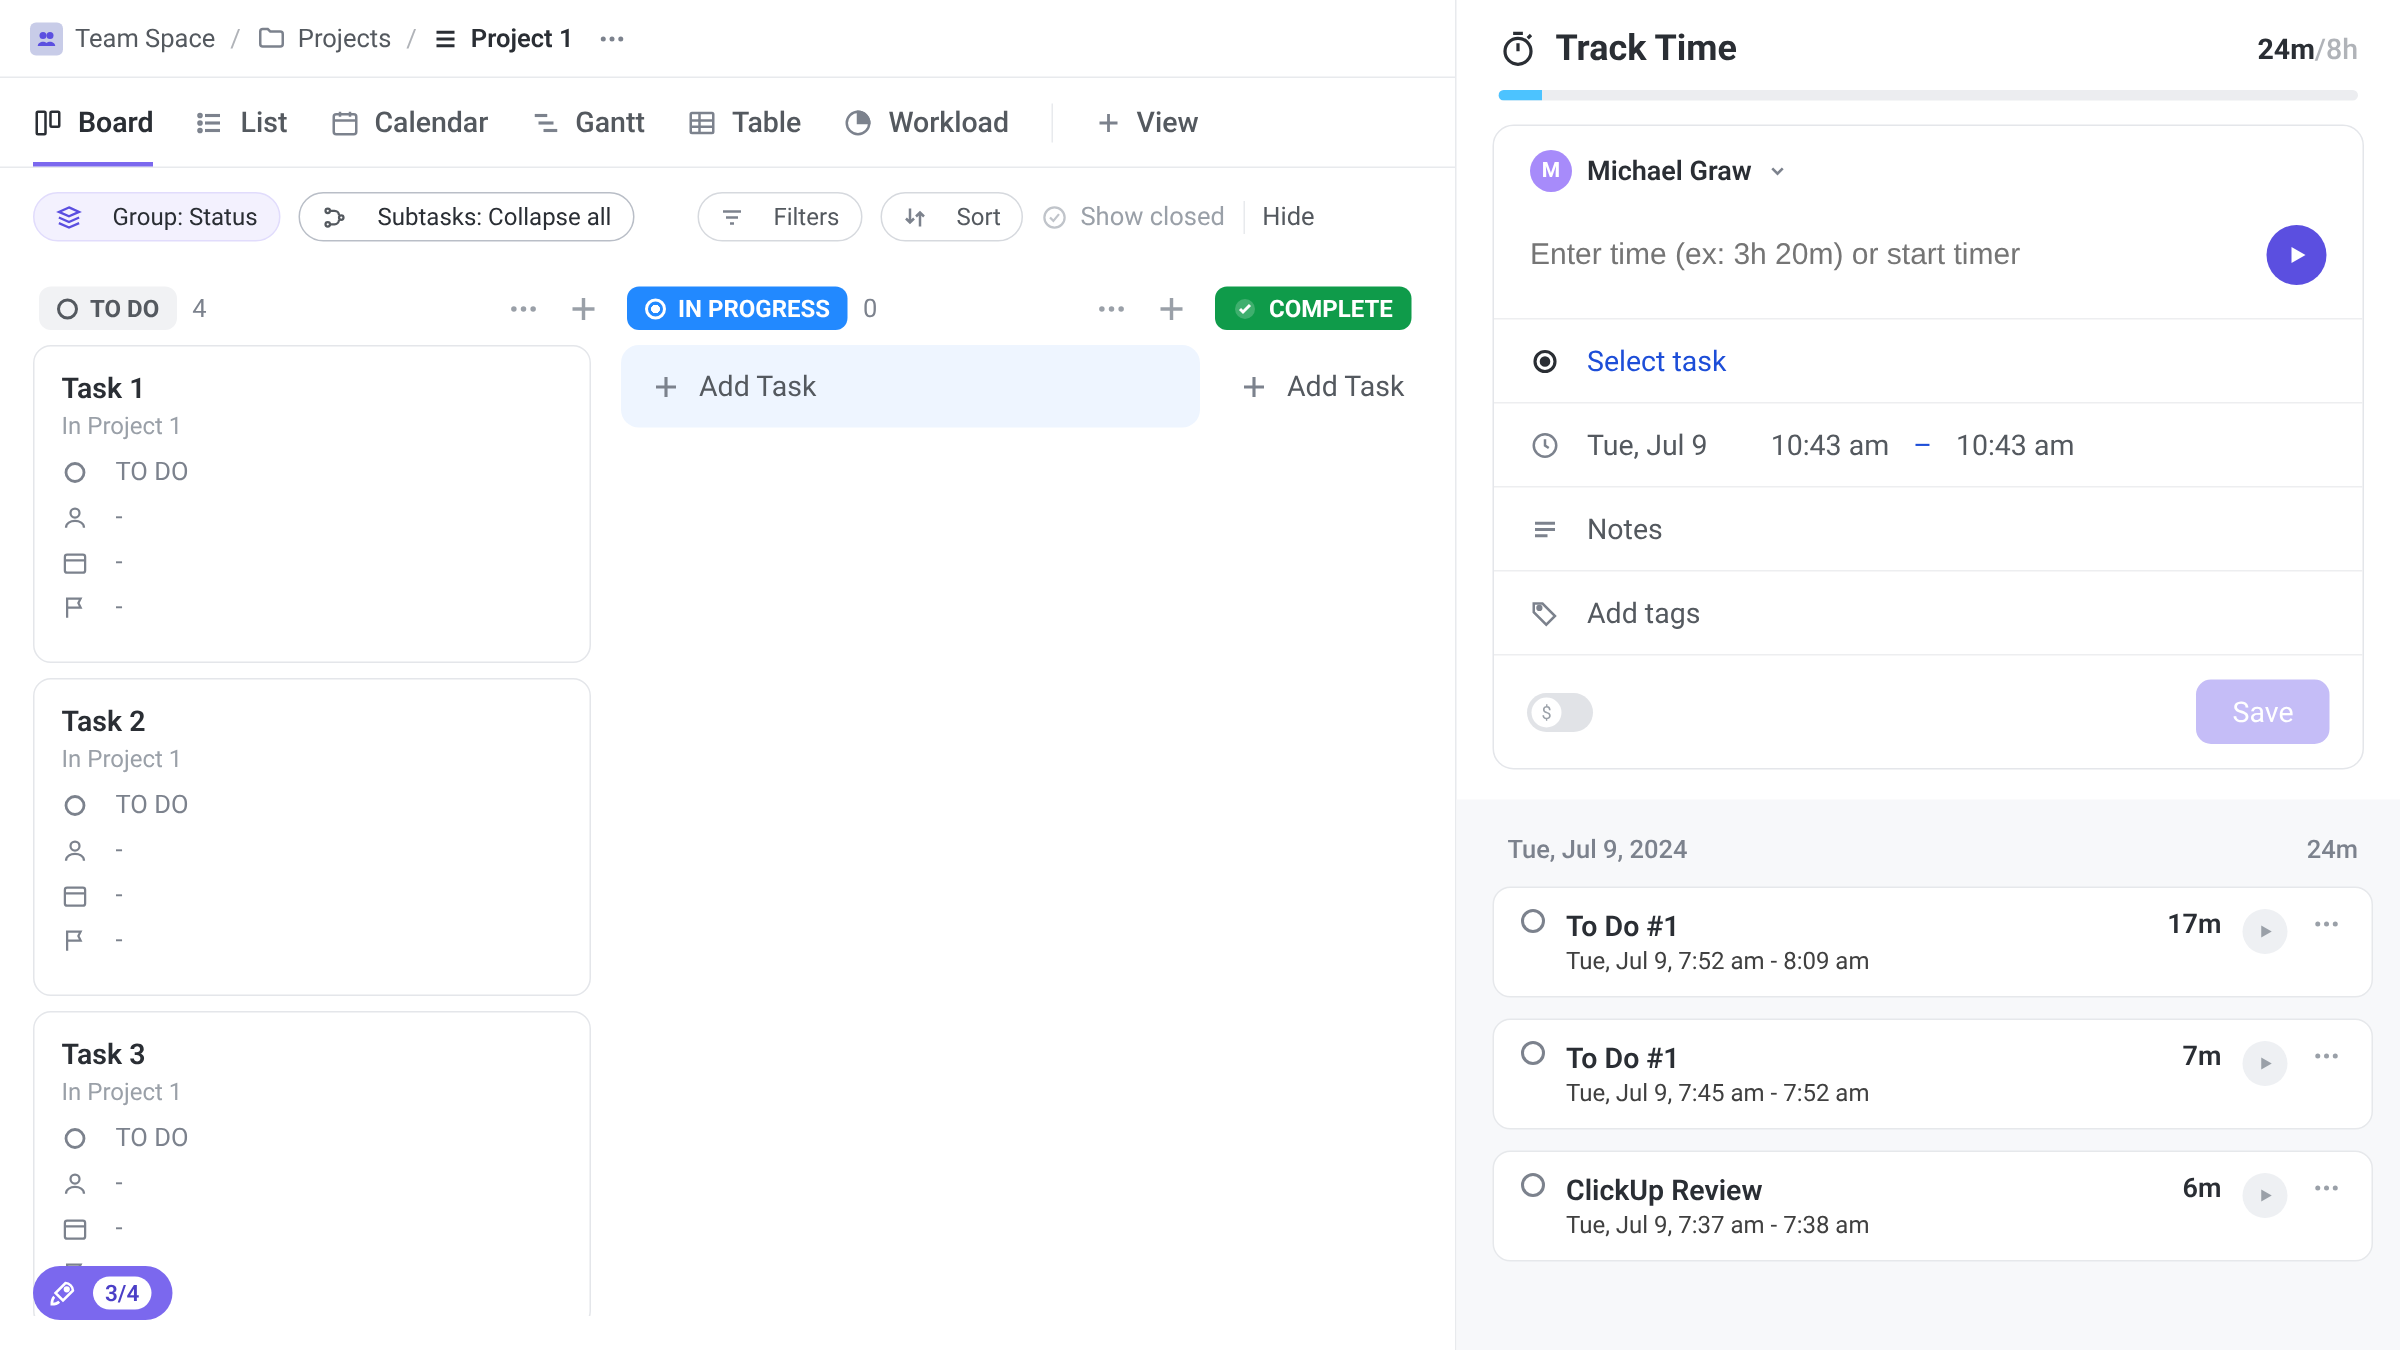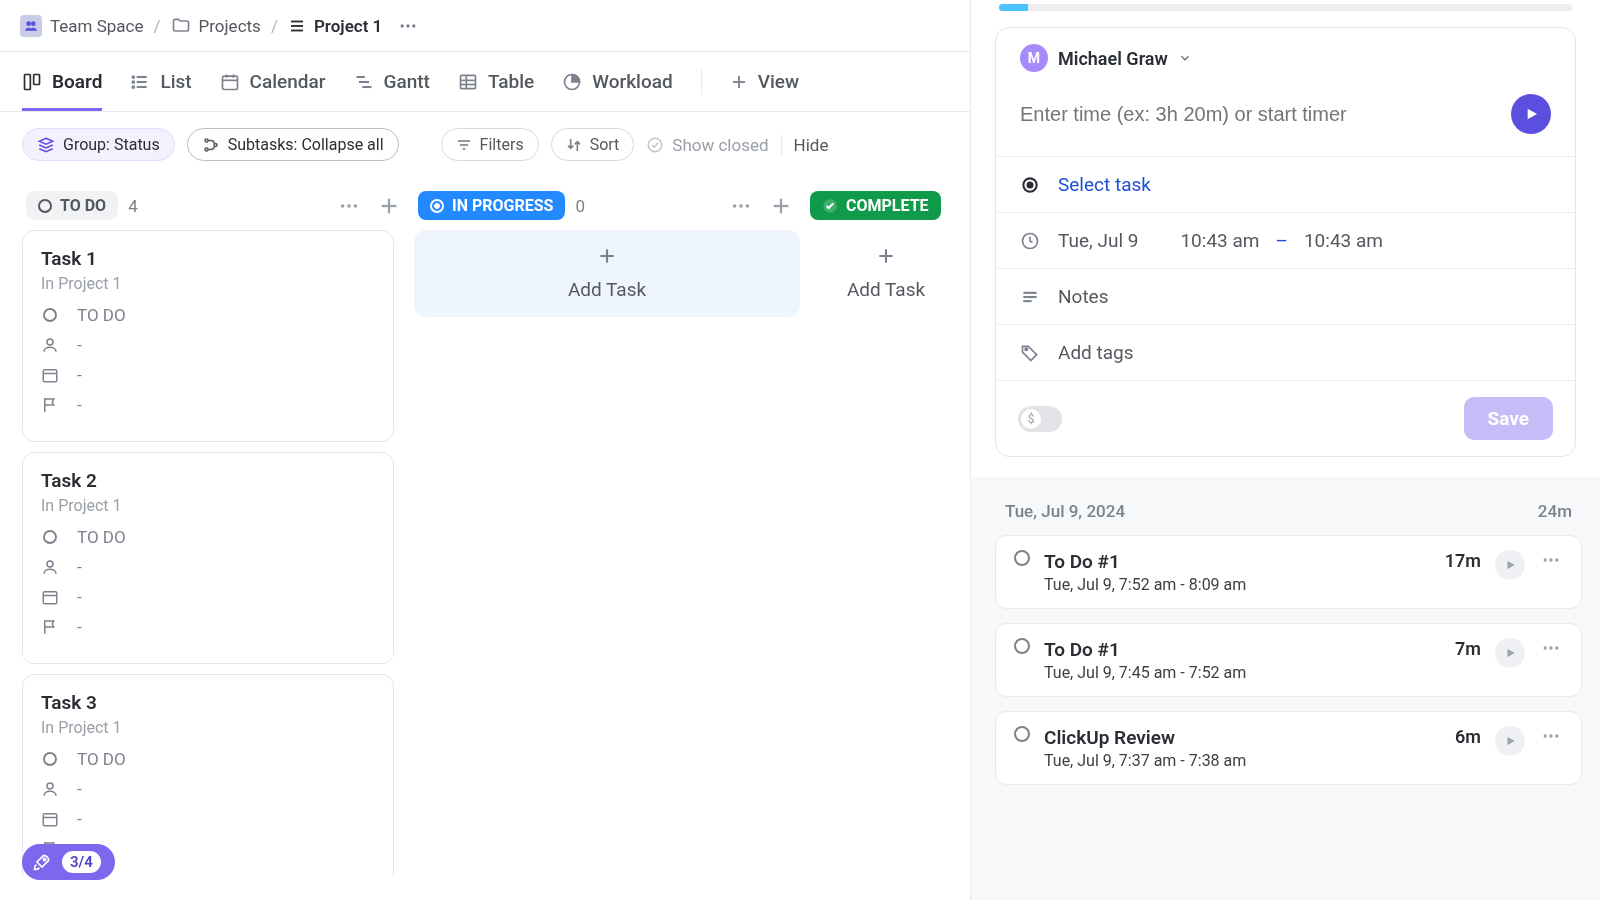--- a/index.html
+++ b/index.html
@@ -15,21 +15,21 @@
 .bc-dots { color: #7c828d; cursor: pointer; padding: 0 6px; }
 
 
 .views { display: flex; align-items: center; gap: 28px; padding: 0 22px; height: 60px; border-bottom: 1px solid #e8eaed; }
 .view-item { display: flex; align-items: center; gap: 10px; color: #54595f; font-size: 19px; font-weight: 500; cursor: pointer; height: 100%; border-bottom: 3px solid transparent; padding-top: 3px; }
 .view-item.active { color: #2a2e34; border-bottom-color: #7b68ee; font-weight: 600; }
 .view-divider { width: 1px; height: 26px; background: #e8eaed; }
 
 
 .toolbar { display: flex; align-items: center; gap: 12px; padding: 16px 22px; }
-.pill { display: inline-flex; align-items: center; gap: 8px; border: 1.5px solid #d6d9de; border-radius: 999px; padding: 6px 14px; font-size: 16px; color: #54595f; cursor: pointer; background: #fff; }
+.pill { display: inline-flex; align-items: center; gap: 20px; border: 1.5px solid #d6d9de; border-radius: 999px; padding: 6px 14px; font-size: 16px; color: #54595f; cursor: pointer; background: #fff; }
 .pill.strong { border-color: #b9bec7; color: #2a2e34; }
 .pill.lavender { background: #f3f1fe; border-color: #e1dcfc; }
 .tb-text { color: #9aa0a8; font-size: 17px; display: inline-flex; align-items: center; gap: 8px; cursor: pointer; }
 .tb-gap { width: 18px; }
 
 
 .board-area { display: flex; gap: 6px; padding: 4px 22px 0; height: 700px; overflow: hidden; }
 .column { width: 386px; min-width: 386px; display: flex; flex-direction: column; }
 .column.narrow { width: 160px; min-width: 160px; }
 .col-header { display: flex; align-items: center; gap: 10px; padding: 10px 4px; }
@@ -46,21 +46,21 @@
 .card-list { position: relative; overflow-y: auto; flex: 1; padding-right: 14px; }
 .card-list::-webkit-scrollbar { width: 10px; }
 .card-list::-webkit-scrollbar-thumb { background: #c9ccd1; border-radius: 10px; }
 
 .card { background: #fff; border: 1px solid #e4e6ea; border-radius: 12px; padding: 16px 18px; margin-bottom: 10px; cursor: pointer; }
 .card-title { font-size: 19px; font-weight: 600; margin-bottom: 4px; }
 .card-sub { color: #9aa0a8; font-size: 16px; margin-bottom: 12px; }
 .card-row { display: flex; align-items: center; gap: 16px; color: #7c828d; font-size: 17px; margin: 10px 0; }
 .card-row .ic { width: 20px; }
 
-.add-task { display: flex; align-items: center; gap: 12px; padding: 16px 20px; border-radius: 12px; font-size: 19px; color: #54595f; cursor: pointer; flex-direction: column; }
+.add-task { display: flex; align-items: center; gap: 12px; padding: 16px 20px; border-radius: 12px; font-size: 19px; color: #54595f; cursor: pointer; }
 .add-task.hover { background: #eef5ff; }
 
 
 .launcher { position: absolute; left: 22px; bottom: 20px; background: #7b68ee; color: #fff; border-radius: 999px; padding: 7px 14px 7px 10px; display: flex; align-items: center; gap: 10px; font-size: 15px; font-weight: 600; cursor: pointer; }
 .launcher .count { background: #fff; color: #4b3fc7; border-radius: 999px; padding: 2px 8px; }
 
 
 .panel { position: absolute; right: 0; top: 0; bottom: 0; width: 630px; background: #fff; border-left: 1px solid #e8eaed; display: flex; flex-direction: column; }
 .panel, .panel * {  }
 .panel-header { display: flex; align-items: center; padding: 18px 28px 10px; gap: 12px; }
@@ -78,21 +78,21 @@
 .pc-input { flex: 1; font-size: 20px; color: #9aa0a8; border: none; outline: none; }
 .play-btn { width: 40px; height: 40px; border-radius: 50%; background: #5b4fe0; display: flex; align-items: center; justify-content: center; cursor: pointer; }
 .play-btn svg { fill: #fff; }
 .pc-icon { color: #7c828d; width: 22px; display: flex; }
 .pc-label { font-size: 19px; color: #54595f; }
 .pc-label.muted { color: #1d4ed8; }
 
 .pc-foot { display: flex; align-items: center; padding: 16px 22px; border-top: 1px solid #edeef0; gap: 12px; }
 .toggle { width: 44px; height: 26px; border-radius: 999px; background: #e1e3e7; position: relative; cursor: pointer; }
 .toggle .knob { position: absolute; left: 3px; top: 3px; width: 20px; height: 20px; border-radius: 50%; background: #fff; display:flex; align-items:center; justify-content:center; color:#9aa0a8; font-size:12px;}
-.save-btn { margin-left: auto; background: #c5bdf7; color: #fff; font-size: 19px; font-weight: 700; padding: 10px 24px; border-radius: 10px; cursor: not-allowed; }
+.save-btn { margin-left: auto; background: #c5bdf7; color: #fff; font-size: 19px; font-weight: 400; padding: 10px 24px; border-radius: 10px; cursor: not-allowed; }
 
 .log-area { margin-top: 20px; background: #f7f8fa; flex: 1; overflow-y: auto; padding: 20px 18px 20px 24px; position: relative; }
 .log-area::-webkit-scrollbar { width: 12px; }
 .log-area::-webkit-scrollbar-thumb { background: #b9bec7; border-radius: 10px; }
 .log-date { display: flex; justify-content: space-between; color: #7c828d; font-size: 17px; font-weight: 500; padding: 4px 10px 14px; }
 .log-item { background: #fff; border: 1px solid #e6e8eb; border-radius: 12px; padding: 14px 18px; margin-bottom: 14px; display: flex; gap: 14px; cursor: pointer; }
 .log-dot { width: 16px; height: 16px; border: 2.5px solid #7c828d; border-radius: 50%; }
 .log-body { flex: 1; }
 .log-title { font-size: 19px; font-weight: 600; }
 .log-sub { color: #404040; font-size: 16px; margin-top: 2px; }
@@ -453,20 +453,32 @@
 
 <div class="launcher">
   <svg width="20" height="20" viewBox="0 0 24 24" fill="none" stroke="#fff" stroke-width="2">
       <path d="M5 15c-2 2-2 6-2 6s4 0 6-2M14 4c3 0 6 3 6 6-4 4-8 8-8 8l-6-6s4-4 8-8z"></path>
       <circle cx="15" cy="9" r="1.5" fill="#fff"></circle>
     </svg>
   <span class="count">3/4</span>
 </div>
 
 <div class="panel">
+  <div class="panel-header">
+    <svg width="26" height="26" viewBox="0 0 24 24" fill="none" stroke="#2a2e34" stroke-width="2">
+        <circle cx="12" cy="14" r="8"></circle>
+        <line x1="12" y1="14" x2="12" y2="9"></line>
+        <line x1="9" y1="3" x2="15" y2="3"></line>
+        <line x1="18" y1="6" x2="20" y2="4"></line>
+      </svg>
+    <span class="panel-title">Track Time</span>
+    <span class="panel-meta">
+      <span>24m</span><span class="cap">/<span>8h</span></span>
+    </span>
+  </div>
   <div class="progress">
       <div id="prog-fill" style="width: 5%;"></div>
     </div>
 
   <div class="panel-card">
     <div class="pc-row">
       <span class="user-chip">
         <span class="avatar">M</span>
         <span>Michael Graw</span>
         <svg width="14" height="14" viewBox="0 0 24 24" fill="none" stroke="#7c828d" stroke-width="3">

